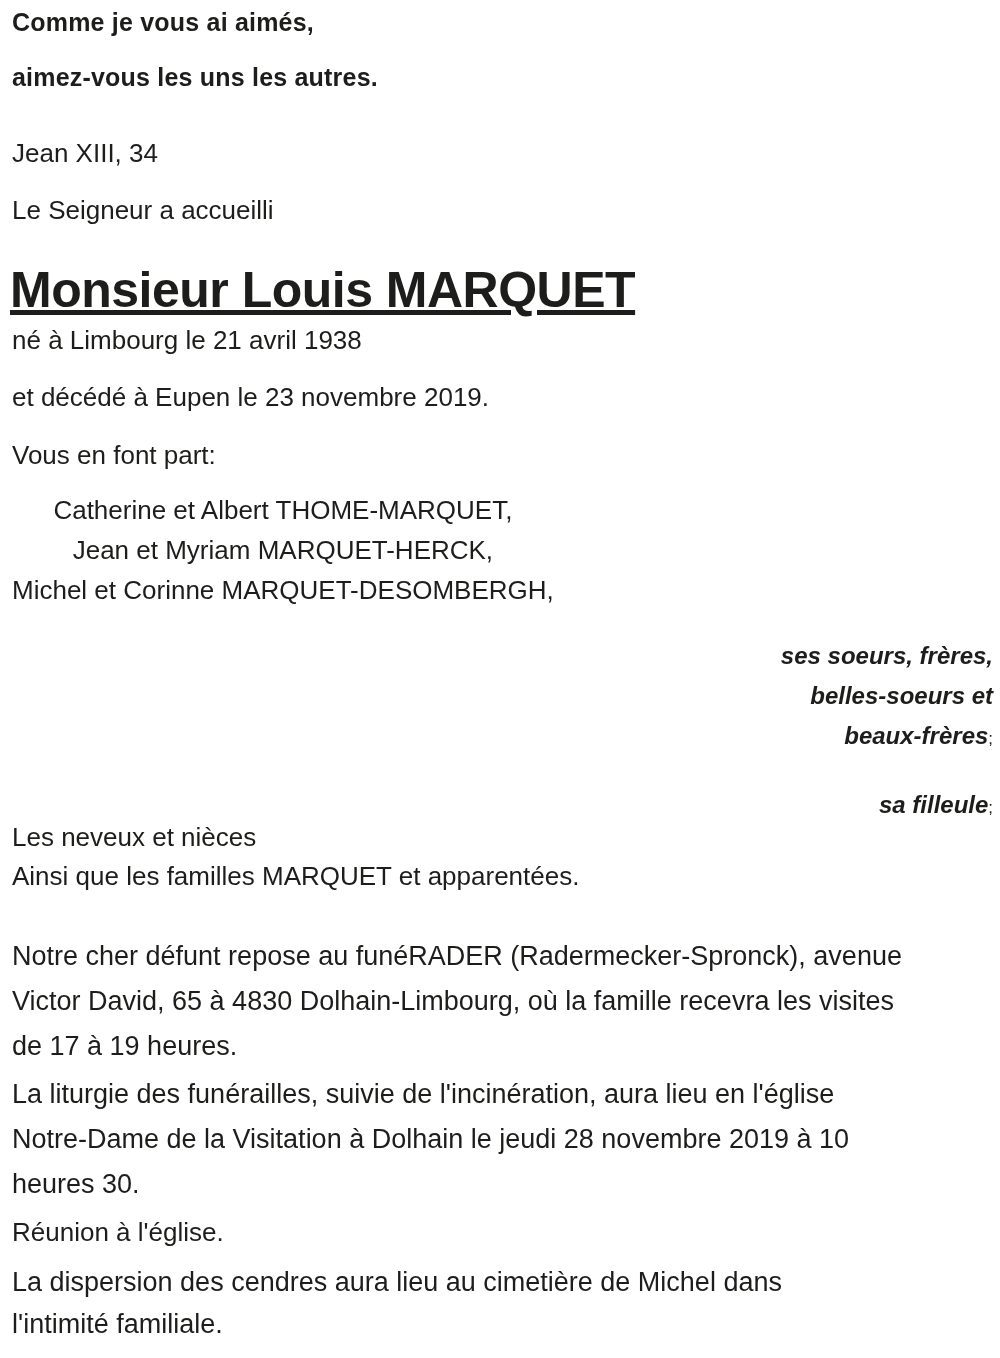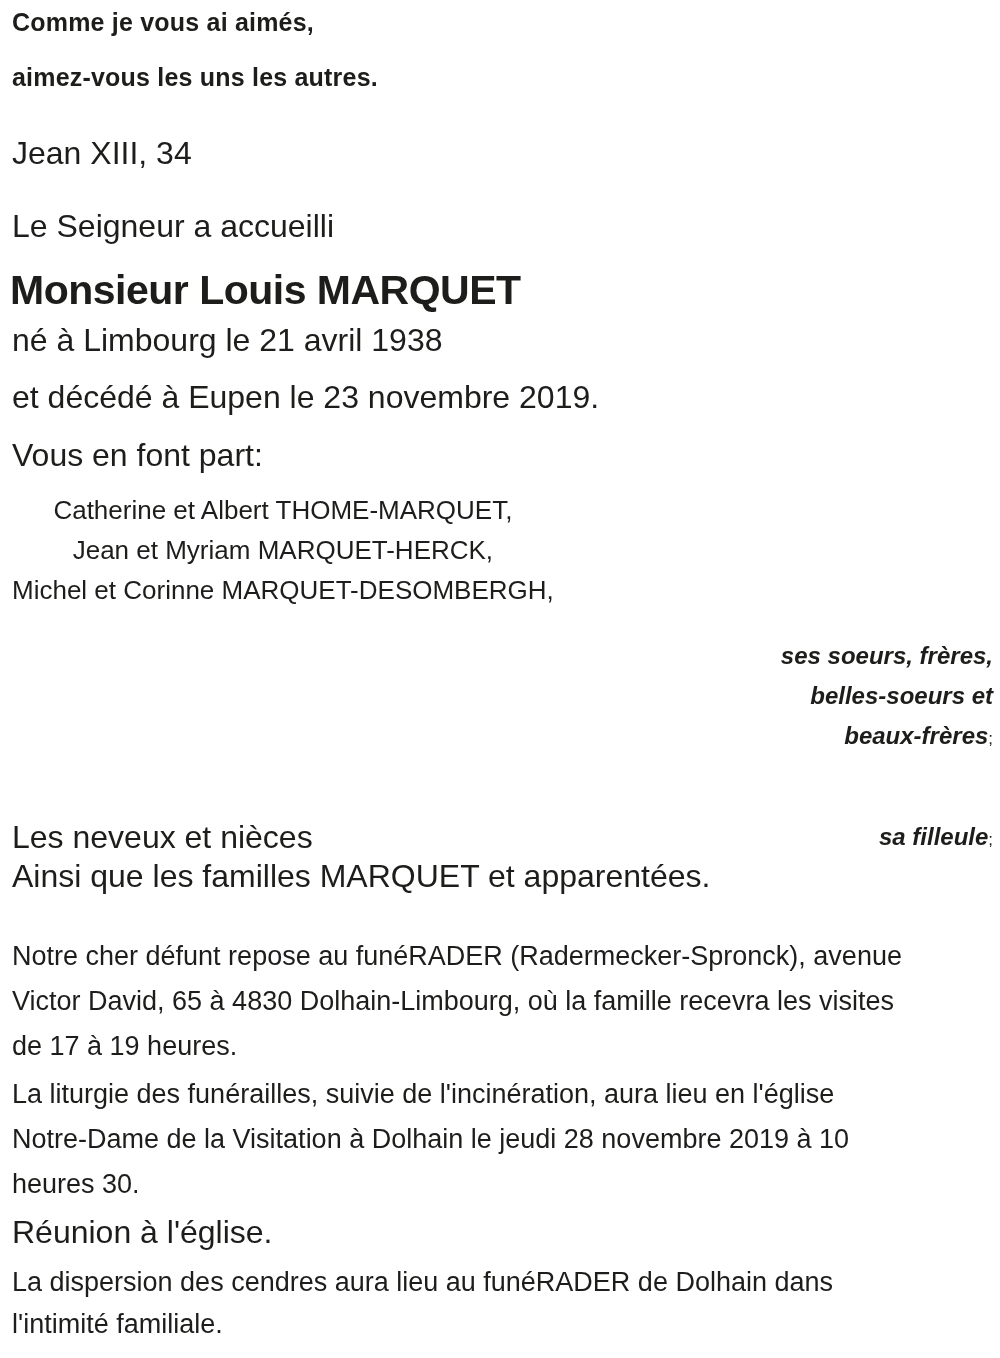--- a/index.html
+++ b/index.html
@@ -13,40 +13,41 @@
     height: 1358px;
     background: #ffffff;
     overflow: hidden;
     font-family: "Liberation Sans", sans-serif;
     color: #1d1d1b;
   }
   .line {
     position: absolute;
     left: 12px;
     white-space: nowrap;
-    font-size: 32px;
+    font-size: 26px;
     line-height: 32px;
     color: #1d1d1b;
   }
   .line.right {
     left: auto;
     right: 7px;
     text-align: right;
   }
   .bold { font-weight: normal; }
   .quote {
     font-size: 25px;
     font-weight: bold;
     letter-spacing: 0.2px;
   }
   .name-title {
-    font-size: 41px;
+    font-size: 50px;
     font-weight: bold;
     line-height: 48px;
     letter-spacing: -0.5px;
+    text-decoration: underline;
   }
   .family-block {
     position: absolute;
     left: 12px;
     top: 490px;
     font-size: 26px;
     line-height: 40px;
     white-space: nowrap;
     text-align: center;
   }
@@ -63,40 +64,39 @@
   }
   .relation-suffix {
     font-style: normal;
     font-weight: normal;
     font-size: 0.7em;
   }
   .goddaughter-relation {
     font-size: 24px;
     font-weight: bold;
     font-style: italic;
-    margin-top: 32px;
   }
   .para {
     position: absolute;
     left: 12px;
     white-space: nowrap;
     font-size: 27px;
     line-height: 45px;
   }
 </style>
 </head>
 <body>
 
 <div class="page">
 
   <div class="line quote" style="top:6px">Comme je vous ai aimés,</div>
   <div class="line quote" style="top:61px">aimez-vous les uns les autres.</div>
   <div class="line" style="top:137px">Jean XIII, 34</div>
 
-  <div class="line" style="top:210px">Le Seigneur a accueilli</div>
+  <div class="line" style="top:194px">Le Seigneur a accueilli</div>
 
   <div class="line name-title" style="top:266px;left:10px">Monsieur Louis MARQUET</div>
   <div class="line" style="top:324px">né à Limbourg le 21 avril 1938</div>
   <div class="line" style="top:381px">et décédé à Eupen le 23 novembre 2019.</div>
 
   <div class="line" style="top:439px">Vous en font part:</div>
 
   <div class="family-block">
     <div>Catherine et Albert THOME-MARQUET,</div>
     <div>Jean et Myriam MARQUET-HERCK,</div>
@@ -122,17 +122,17 @@
 
   <div class="para" style="top:1072px">
     <div>La liturgie des funérailles, suivie de l'incinération, aura lieu en l'église</div>
     <div><span>Notre-Dame de la Visitation à Dolhain </span><span class="bold">le jeudi 28 novembre 2019 à 10</span></div>
     <div class="bold">heures 30.</div>
   </div>
 
   <div class="line" style="top:1216px">Réunion à l'église.</div>
 
   <div class="para" style="top:1261px;line-height:42px">
-    <div>La dispersion des cendres aura lieu au funéRADER de Dolhain dans</div>
+    <div>La dispersion des cendres aura lieu au cimetière de Michel dans</div>
     <div>l'intimité familiale.</div>
   </div>
 
 </div>
 
 </body></html>

